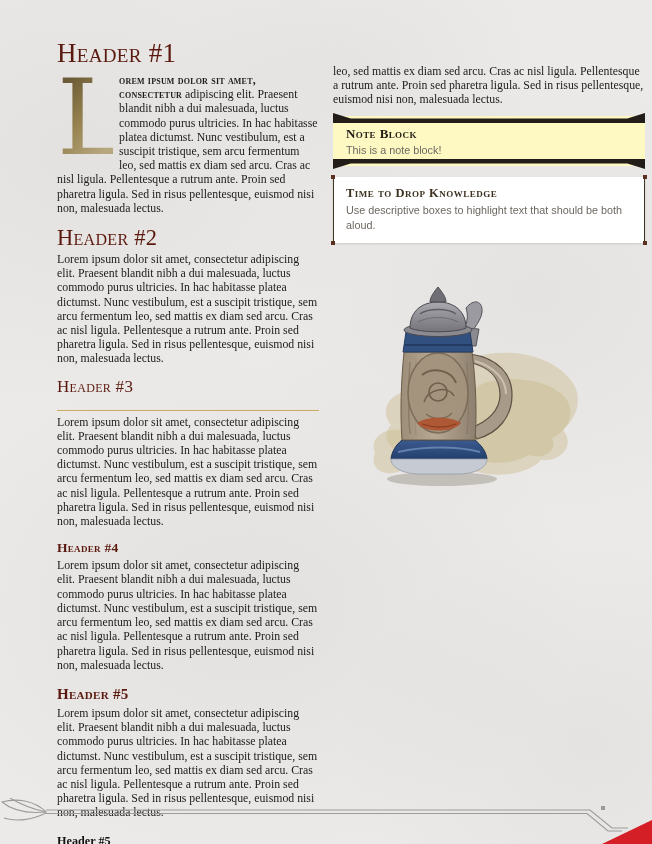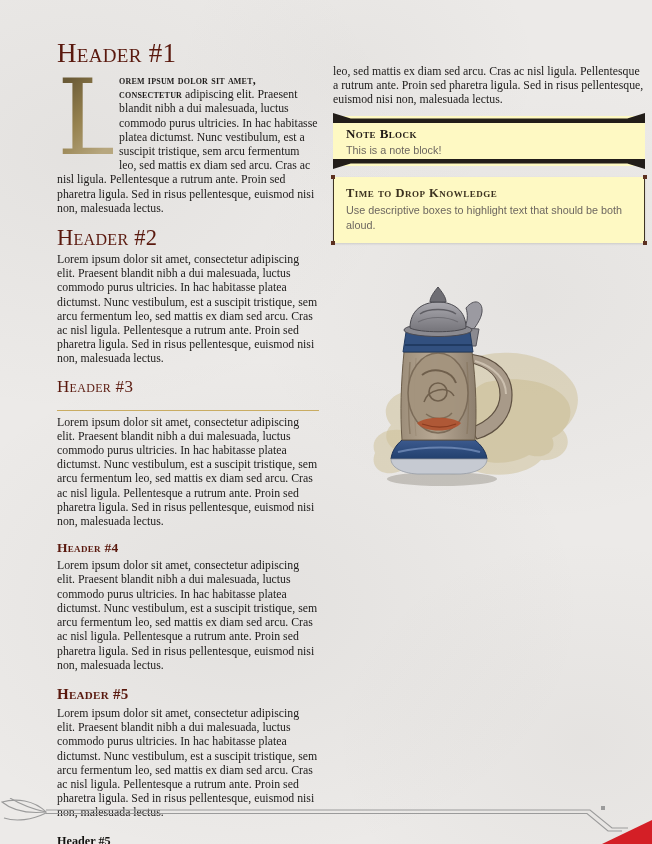--- a/index.html
+++ b/index.html
@@ -56,21 +56,21 @@
   .note .bar{ position:absolute; left:0; width:100%; height:10px; display:block; }
   .note .bar.top{ top:-3px; }
   .note .bar.bottom{ bottom:-3px; }
   .note-title{ font-variant:small-caps; font-weight:bold; font-size:13px; line-height:14px;
                color:#221c17; letter-spacing:.4px; }
   .note-body{ font-family:"Liberation Sans", sans-serif; font-size:10.8px; line-height:14px;
               color:#6d6760; margin-top:2px; }
 
   
   .descbox{
-    position:relative; margin-top:11px; background:#fef9c3;
+    position:relative; margin-top:11px; background:#ffffff;
     border-left:1.6px solid #3f3424; border-right:1.6px solid #3f3424;
     padding:9px 12px 10px 12px;
     box-shadow:0 1px 2px rgba(0,0,0,.12);
   }
   .descbox .dot{ position:absolute; width:4px; height:4px; background:#5c3020; }
   .dot.tl{ left:-3px; top:-2px; } .dot.tr{ right:-3px; top:-2px; }
   .dot.bl{ left:-3px; bottom:-2px; } .dot.br{ right:-3px; bottom:-2px; }
   .desc-title{ font-variant:small-caps; font-weight:bold; font-size:12.5px; line-height:14px;
                color:#3c3220; letter-spacing:.5px; }
   .desc-body{ font-family:"Liberation Sans", sans-serif; font-size:10.8px; line-height:15px;

